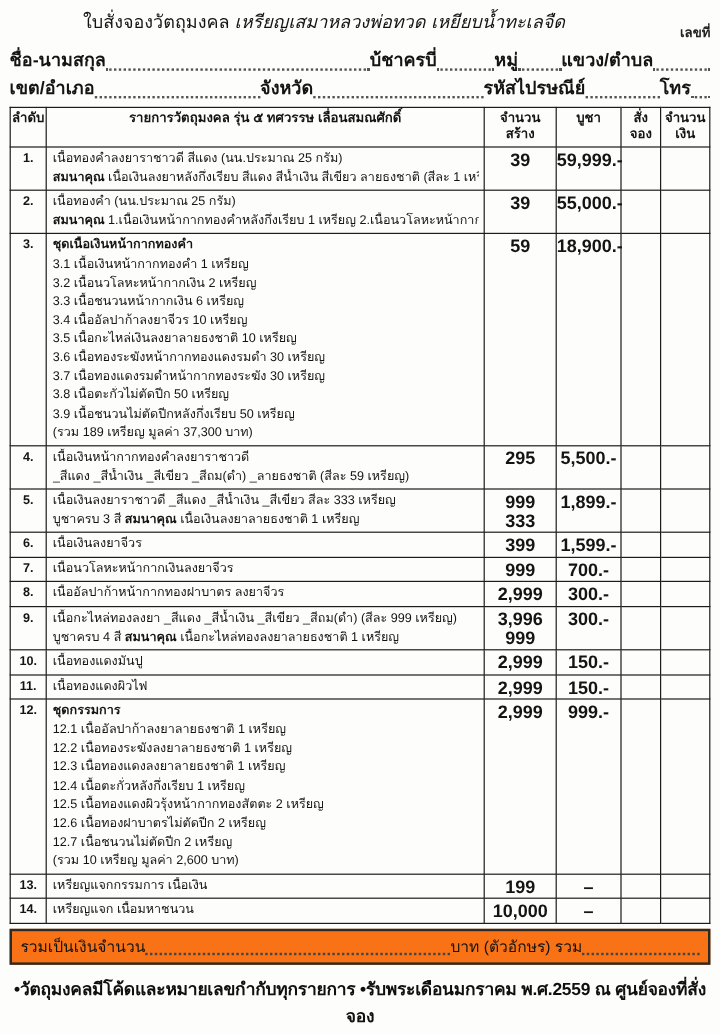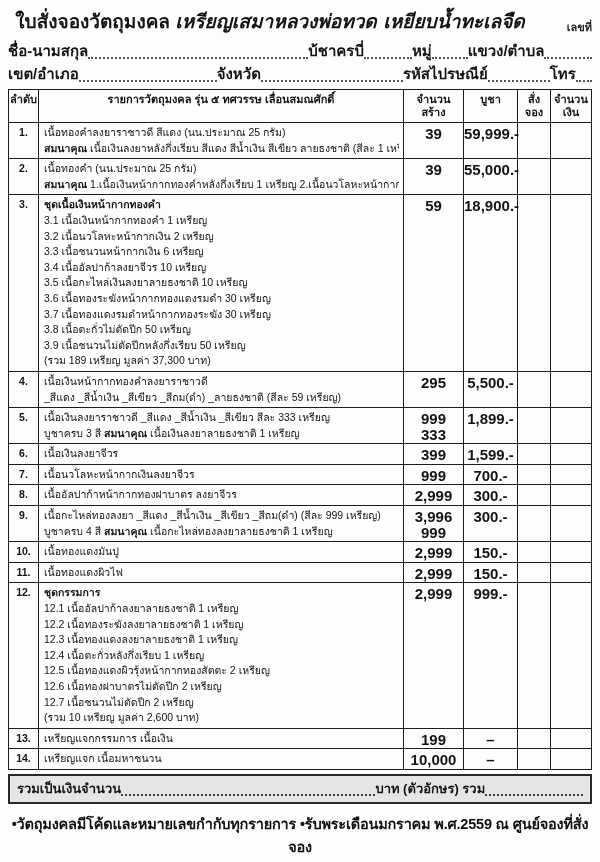--- a/index.html
+++ b/index.html
@@ -12,21 +12,21 @@
     overflow:hidden;
     background:#fdfdfc;
   }
   .page { padding:6px 8px 4px 8px; }
 
   
   .hdr { display:flex; align-items:flex-start; margin-bottom:2px; }
   .hdr-side { width:70px; font-size:11px; font-weight:700; padding-top:12px; color:#222; }
   .hdr-side.right { text-align:right; width:60px; }
   .hdr-center { flex:1; text-align:center; }
-  .form-title-line { font-size:19px; font-weight:700; }
+  .form-title-line { font-size:15px; font-weight:400; }
   .form-title-line .script { font-family:"DejaVu Serif", serif; font-style:italic; }
   .edition-title {
     font-family:"DejaVu Serif", serif;
     font-style:italic; font-weight:700;
     font-size:27px; letter-spacing:0px; margin-top:0px;
   }
 
   
   .fill-row { display:flex; align-items:flex-end; font-size:15px; font-weight:700; margin:7px 0 0 0; line-height:16px; }
   .fill-row .lbl { white-space:nowrap; }
@@ -42,23 +42,23 @@
   }
   td.c-no  { text-align:center; font-weight:700; font-size:10.5px; padding-top:3px; }
   td.c-desc{ padding:2px 4px 2px 5px; }
   .desc-line { font-size:10.5px; line-height:15.6px; white-space:nowrap; overflow:hidden; }
   .desc-line .bold { font-weight:700; }
   td.c-qty, td.c-price { text-align:center; font-size:15px; font-weight:700; padding-top:3px; line-height:15.6px; }
   td.c-order, td.c-amount { }
 
   
   .totals {
-    width:584px; border:2px solid #2a2a2a; background:#e5e5e5;
+    width:584px; border:2px solid #2a2a2a; background:#f97316;
     margin-top:4px; padding:5px 7px 6px 7px;
-    display:flex; align-items:flex-end; font-size:13px; font-weight:700; line-height:15px;
+    display:flex; align-items:flex-end; font-size:13px; font-weight:400; line-height:15px;
   }
   .totals .dots { border-bottom:2px dotted #444; height:12px; }
 
   
   .notes {
     text-align:center; font-size:14.5px; font-weight:700;
     margin-top:8px; letter-spacing:-0.2px; color:#101010;
   }
 </style>
 </head>

